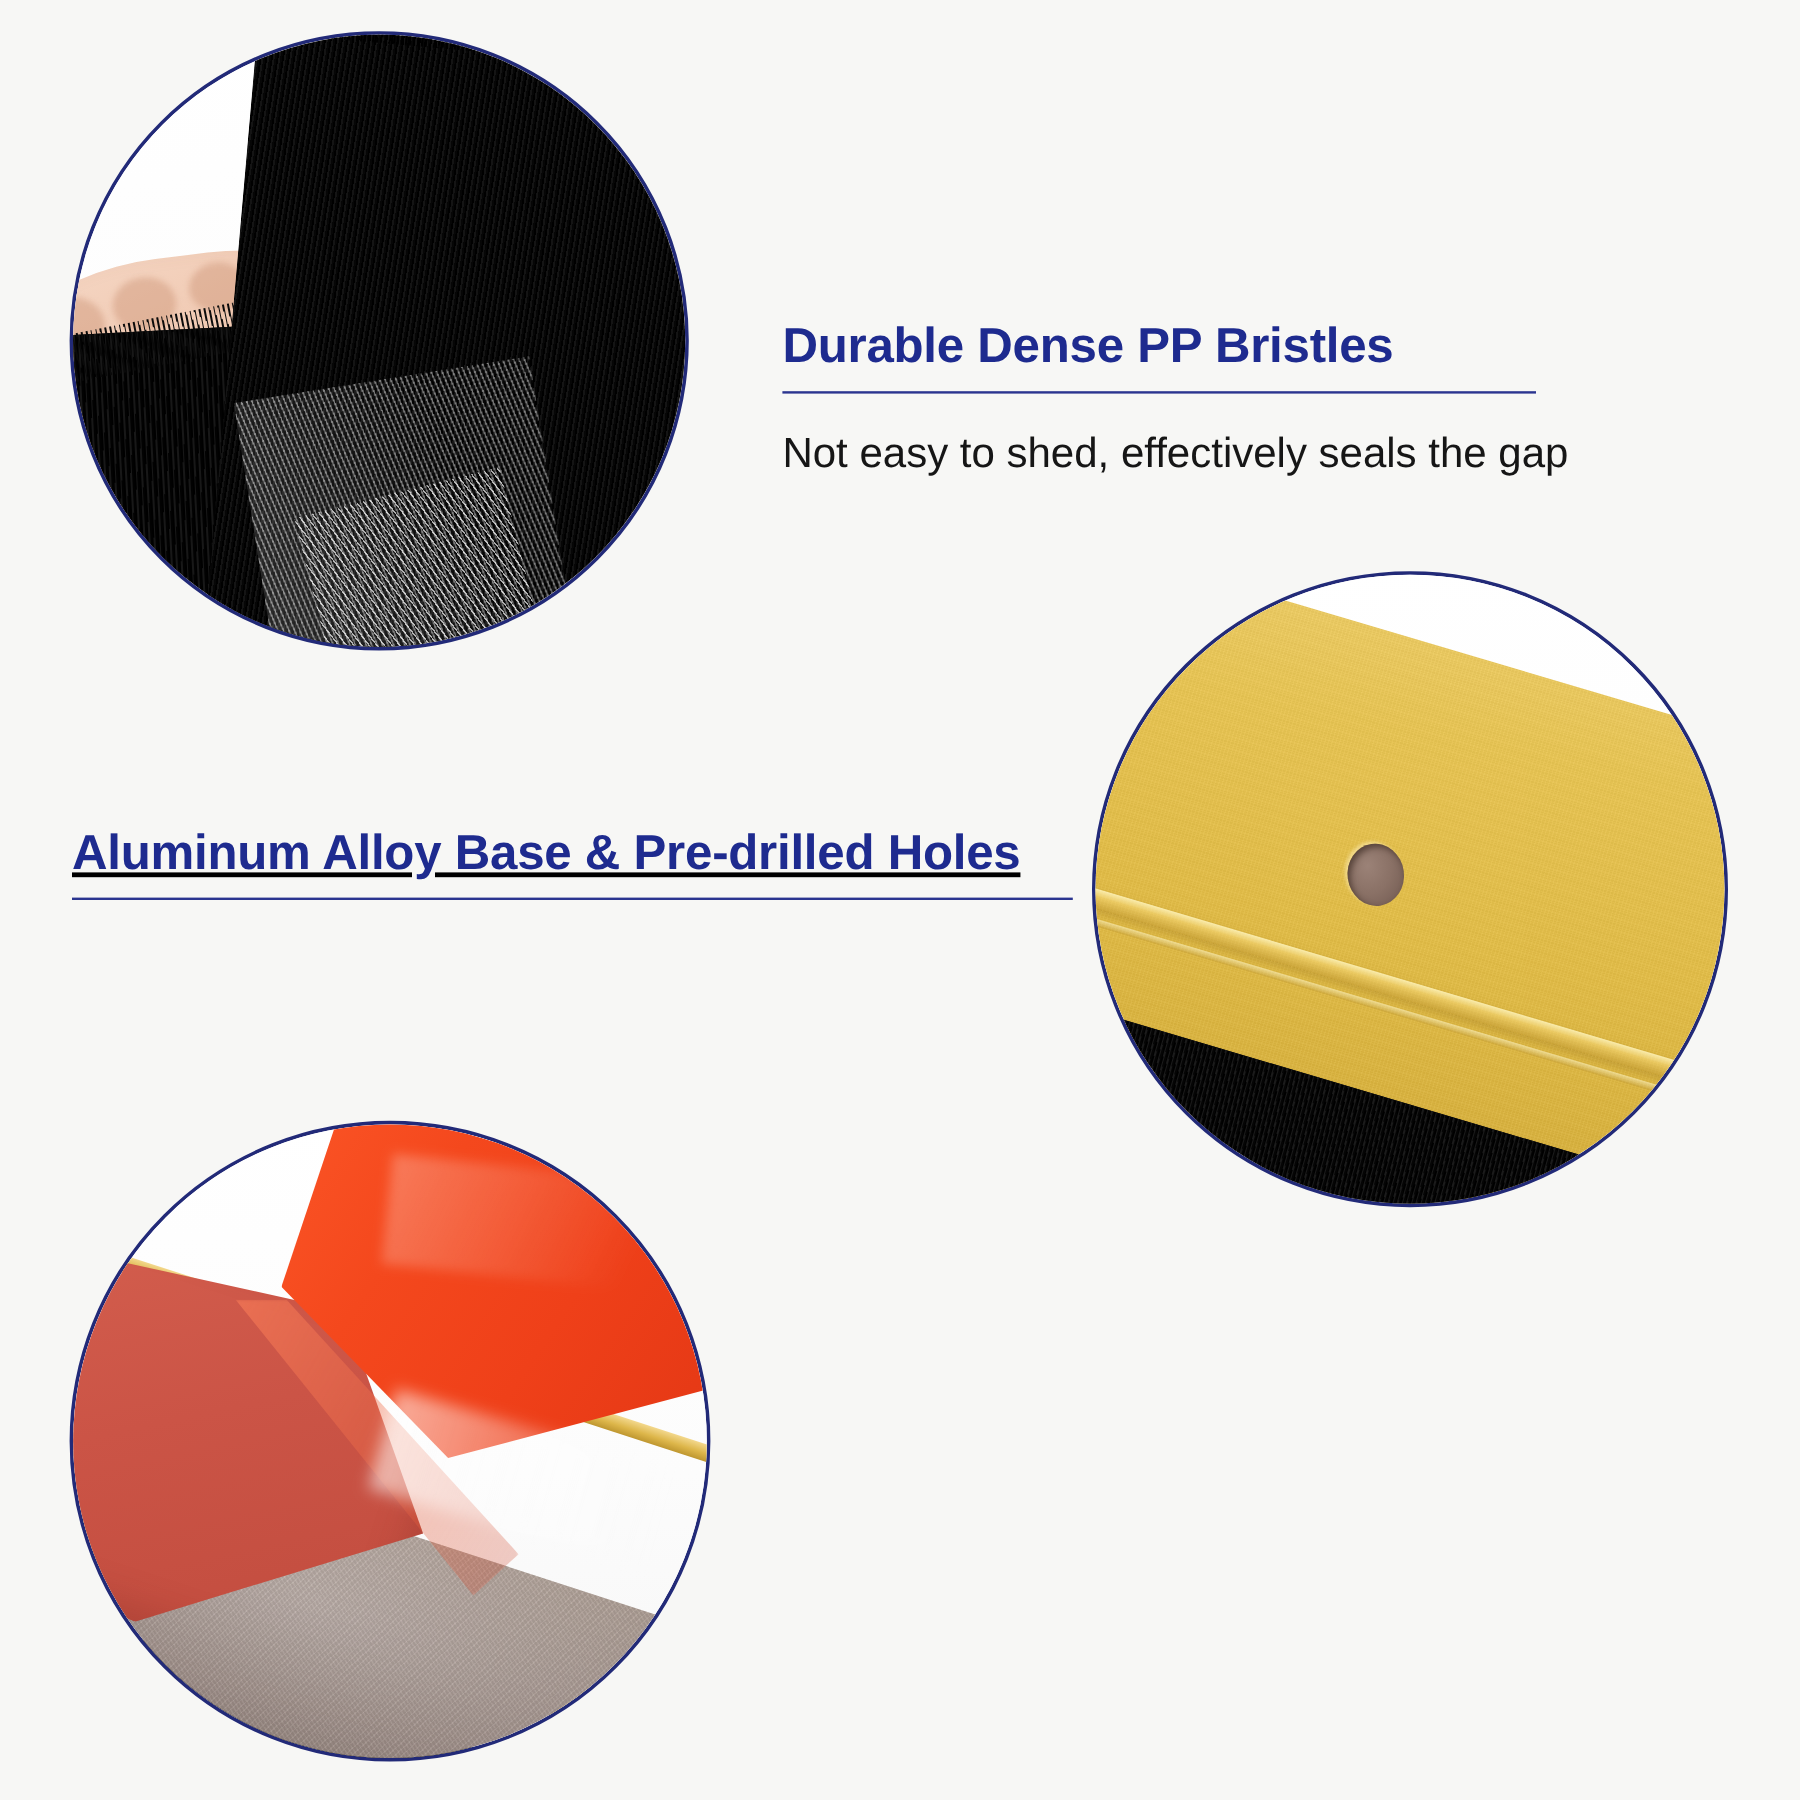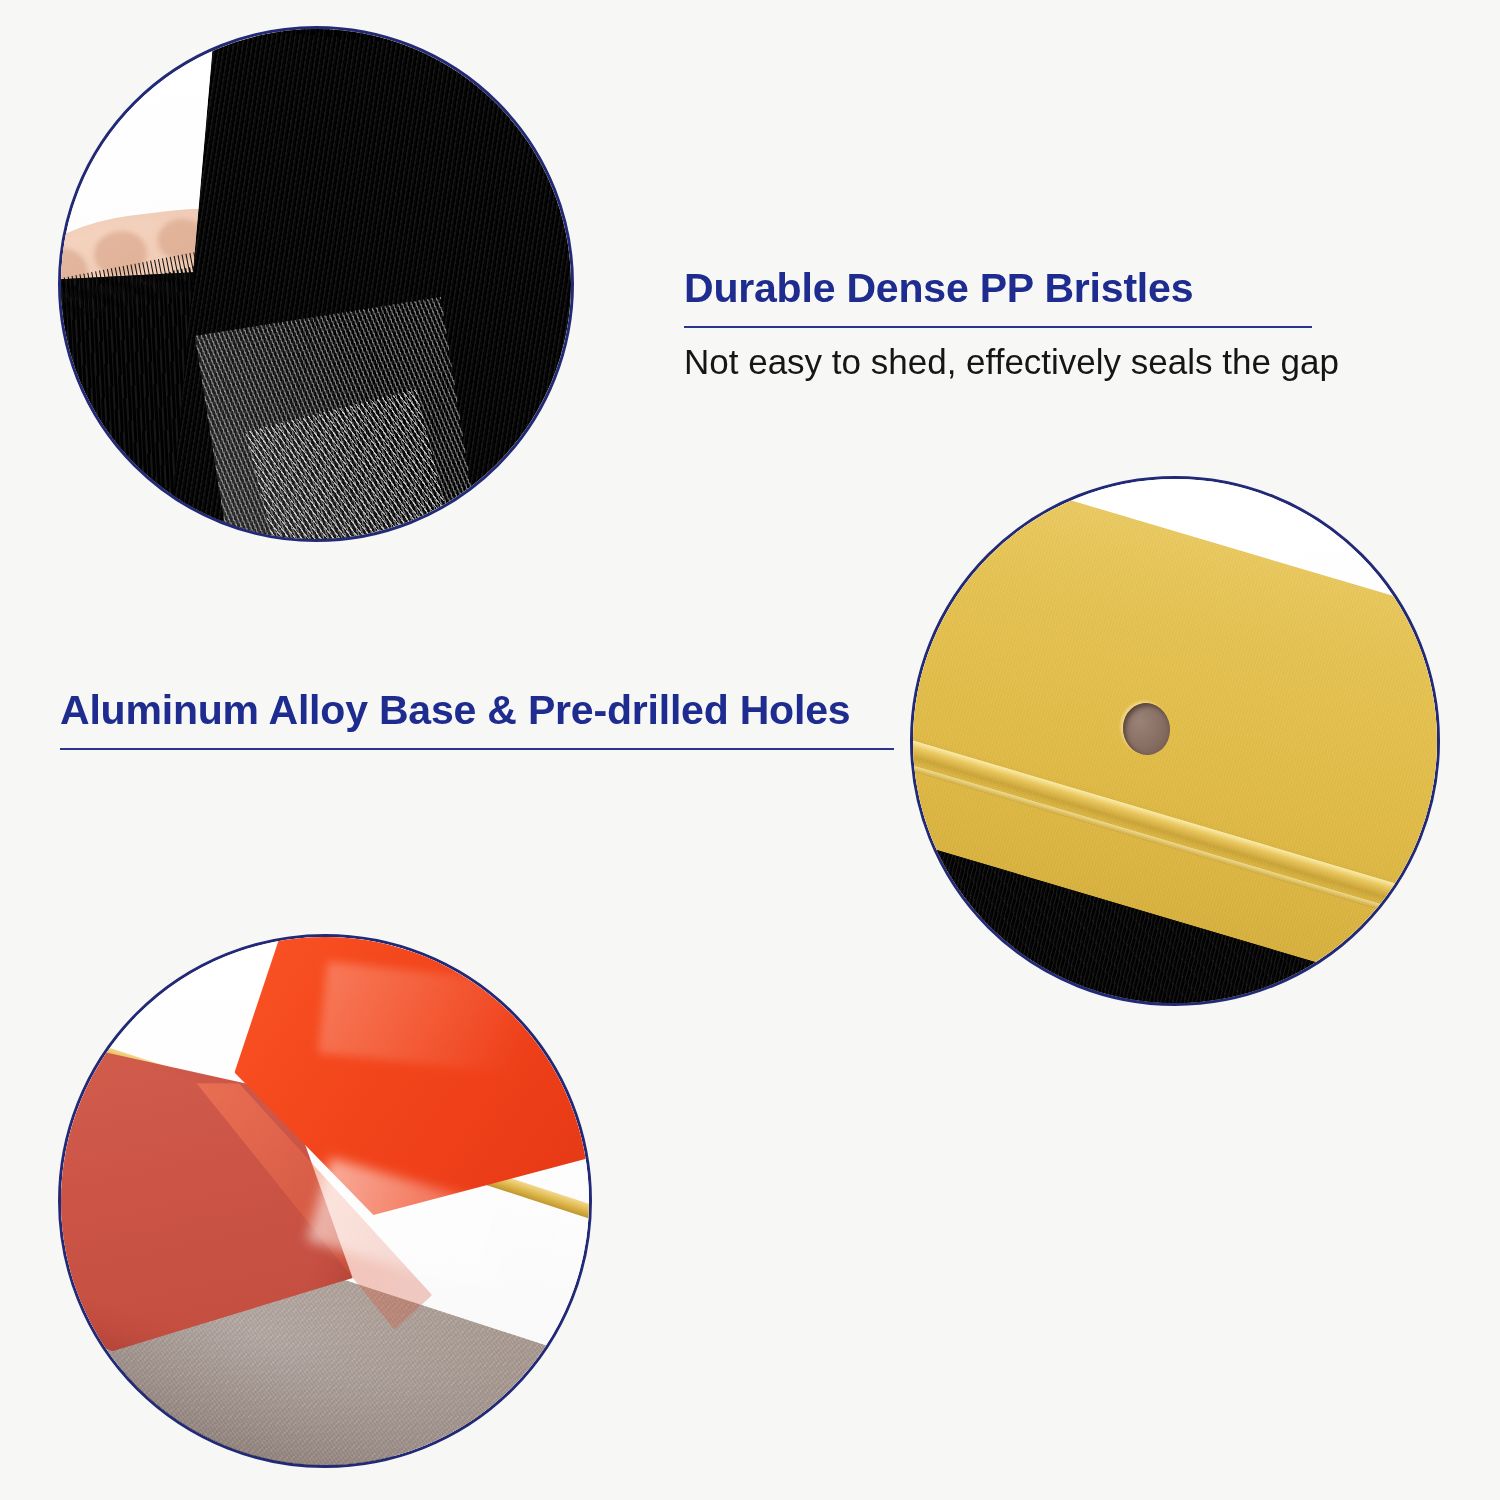--- a/index.html
+++ b/index.html
@@ -397,28 +397,28 @@
   }
   .feature-rule {
     height: 2px;
     background: #2b3590;
     margin-top: 17px;
   }
   .feature-desc {
     color: #161616;
     font-size: 35px;
     white-space: nowrap;
-    margin-top: 14px;
+    margin-top: 30px;
     line-height: 1.15;
   }
 
-  #feature-bristles { left: 684px; top: 268px; }
+  #feature-bristles { left: 652px; top: 268px; }
   #feature-bristles .feature-rule { width: 628px; }
 
-  #feature-alloy { left: 60px; top: 690px; }
+  #feature-alloy { left: 60px; top: 690px; text-decoration: underline; }
   #feature-alloy .feature-rule { width: 834px; }
 
   #feature-adhesive { left: 676px; top: 1175px; }
   #feature-adhesive .feature-rule { width: 478px; }
 </style>
 </head>
 <body>
 
 <div class="canvas">
 

